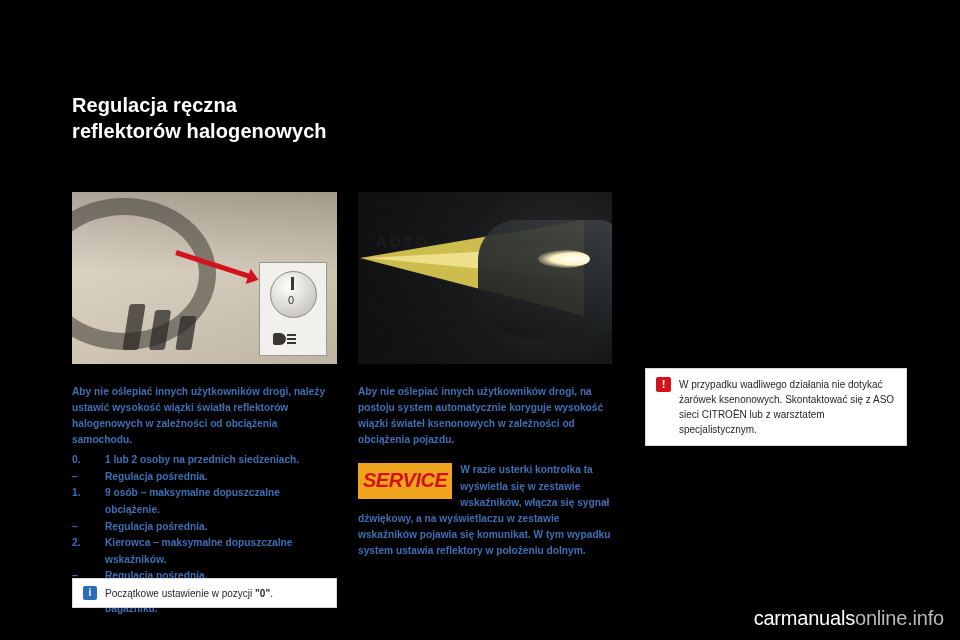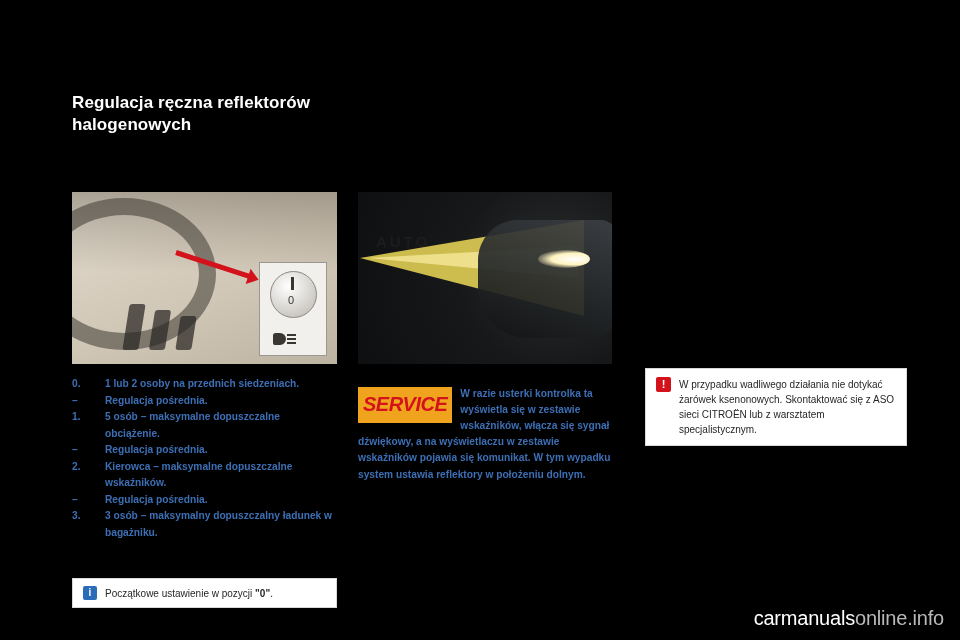--- a/index.html
+++ b/index.html
@@ -32,21 +32,21 @@
   .col-mid {
     position: absolute;
     left: 358px;
     top: 92px;
     width: 265px;
   }
 
   
   h1.title {
     margin: 0;
-    font-size: 17px;
+    font-size: 20px;
     font-weight: bold;
     color: #ffffff;
     line-height: 1.30;
     letter-spacing: 0.1px;
   }
   h1.title.wide {
     width: 520px;
   }
 
   
@@ -341,32 +341,35 @@
       <div class="knob-lamp">
         <div class="body"></div>
         <div class="ray r1"></div>
         <div class="ray r2"></div>
         <div class="ray r3"></div>
       </div>
     </div>
   </div>
 
   <div style="position:absolute; left:72px; top:372px; width:265px;">
+    <div class="body-text">
+      <p>Aby nie oślepiać innych użytkowników drogi, należy ustawić wysokość wiązki światła reflektorów halogenowych w zależności od obciążenia samochodu.</p>
+    </div>
     <ul class="steps">
       <li>
         <span class="marker">0.</span>
         <span class="txt">1 lub 2 osoby na przednich siedzeniach.</span>
       </li>
       <li>
         <span class="marker">–</span>
         <span class="txt">Regulacja pośrednia.</span>
       </li>
       <li>
         <span class="marker">1.</span>
-        <span class="txt">5 osób – maksymalne dopuszczalne obciążenie.</span>
+        <span class="txt">9 osób – maksymalne dopuszczalne obciążenie.</span>
       </li>
       <li>
         <span class="marker">–</span>
         <span class="txt">Regulacja pośrednia.</span>
       </li>
       <li>
         <span class="marker">2.</span>
         <span class="txt">Kierowca – maksymalne dopuszczalne wskaźników.</span>
       </li>
       <li>
@@ -390,20 +393,23 @@
 
   <div class="fig fig-mid">
     <div class="beam"></div>
     <div class="beam2"></div>
     <div class="car-front"></div>
     <div class="headlight"></div>
     <div class="auto-badge">AUTO</div>
   </div>
 
   <div style="position:absolute; left:358px; top:372px; width:262px;">
+    <div class="body-text">
+      <p>Aby nie oślepiać innych użytkowników drogi, na postoju system automatycznie koryguje wysokość wiązki świateł ksenonowych w zależności od obciążenia pojazdu.</p>
+    </div>
     <div class="service-block">
       <span class="service-badge">SERVICE</span>
       <span>W razie usterki kontrolka ta wyświetla się w zestawie wskaźników, włącza się sygnał dźwiękowy, a na wyświetlaczu w zestawie wskaźników pojawia się komunikat. W tym wypadku system ustawia reflektory w położeniu dolnym.</span>
     </div>
   </div>
 
   <div class="note-box note-right">
     <div class="icon-warn">!</div>
     <div class="note-text">W przypadku wadliwego działania nie dotykać żarówek ksenonowych. Skontaktować się z ASO sieci CITROËN lub z warsztatem specjalistycznym.</div>
   </div>

